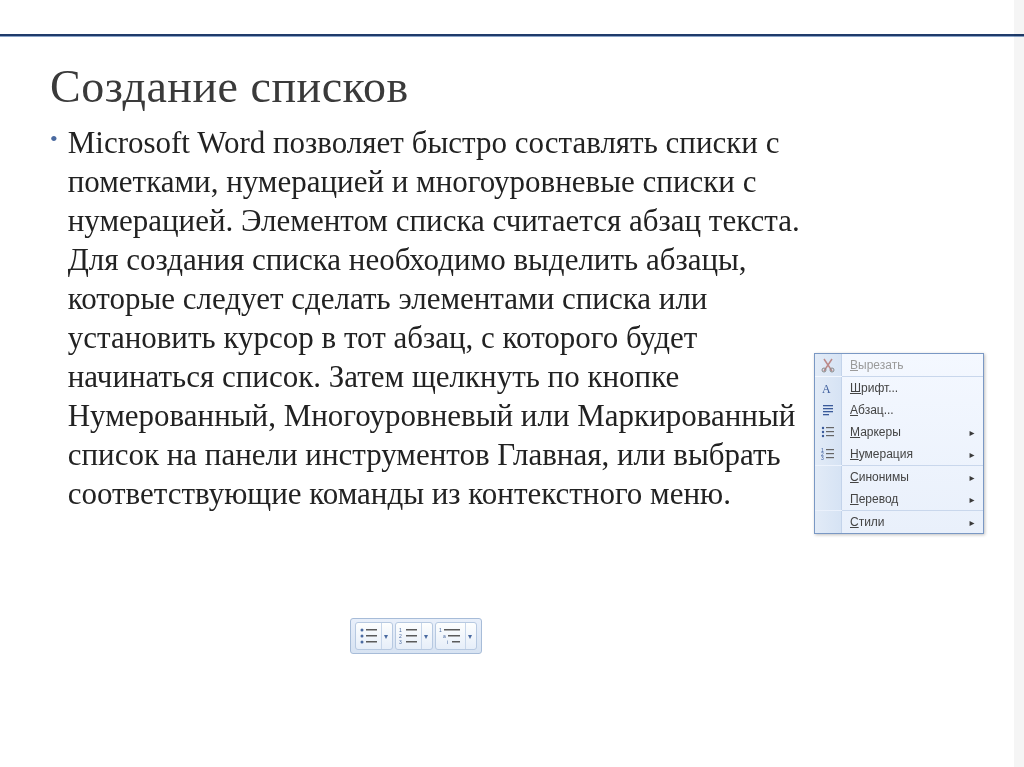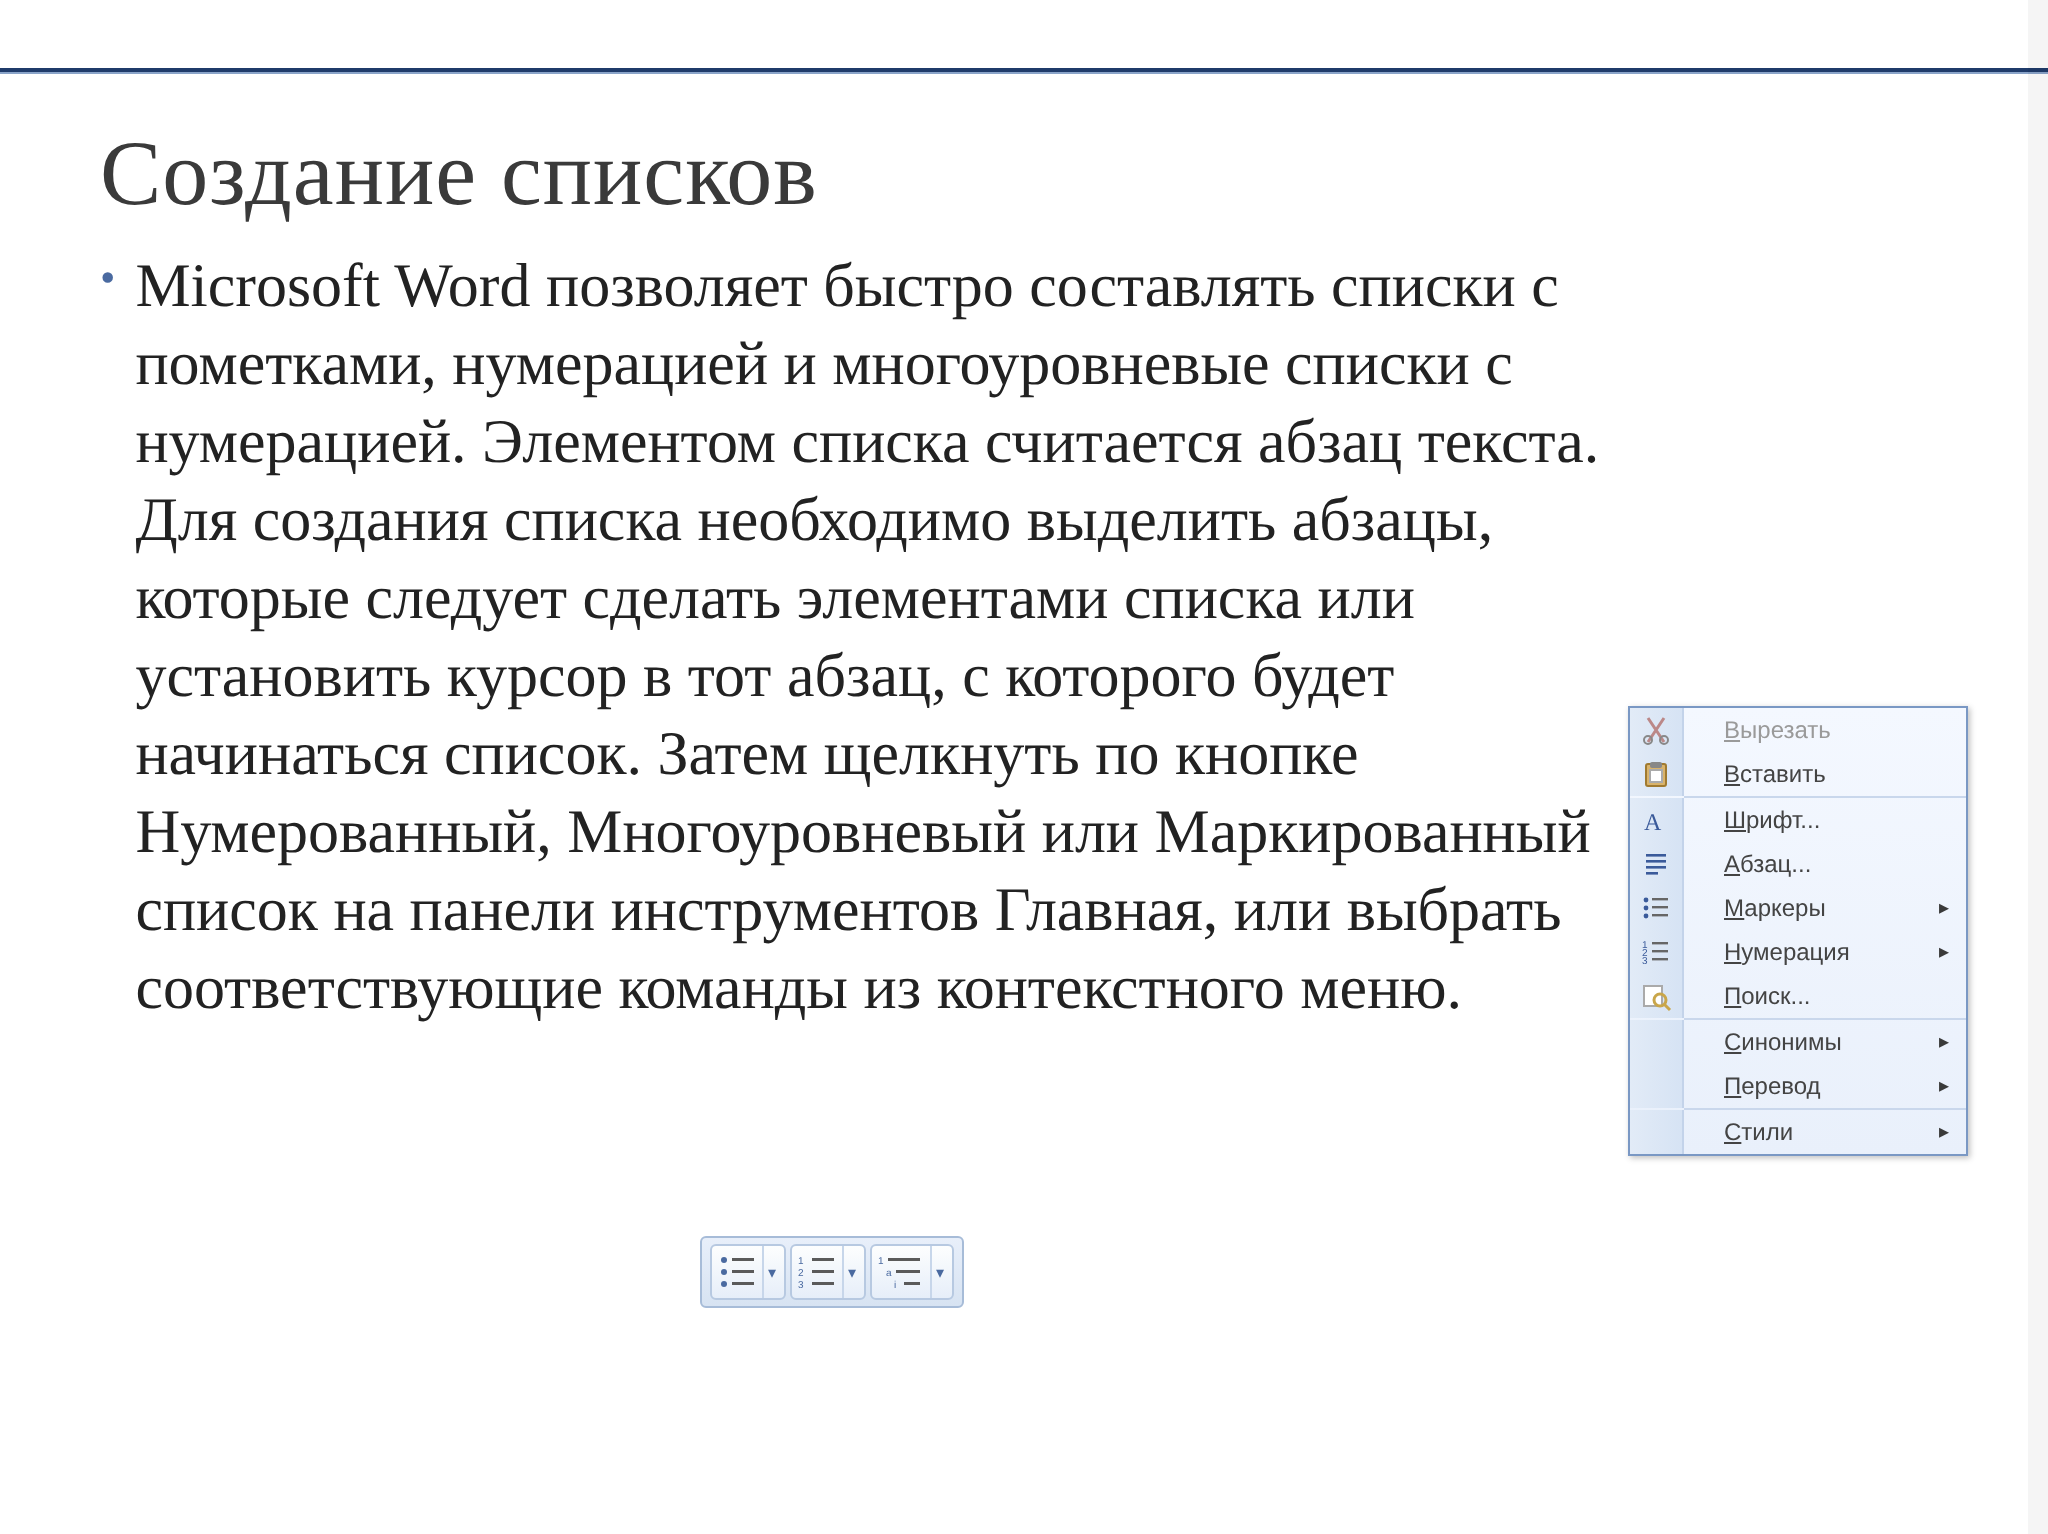--- a/index.html
+++ b/index.html
@@ -80,21 +80,21 @@
     width: 26px;
     height: 22px;
     display: flex;
     align-items: center;
     justify-content: center;
     background: linear-gradient(to right, #e2ebf7, #d6e3f4);
     border-right: 1px solid #c3d3ea;
     flex: 0 0 auto;
   }
   .cm-label {
-    padding-left: 20px;
+    padding-left: 8px;
     flex: 1 1 auto;
     white-space: nowrap;
   }
   .cm-dim { color: #9a9a9a; }
   .cm-arrow {
     width: 14px;
     text-align: center;
     font-size: 10px;
     color: #3a3a3a;
     padding-right: 4px;
@@ -166,30 +166,20 @@
         <div class="cm-row">
           <div class="cm-iconcol">
             <svg width="16" height="16" viewBox="0 0 16 16">
               <path d="M4 2 L12 14 M12 2 L4 14" stroke="#b88" stroke-width="1.5" fill="none"></path>
               <circle cx="4" cy="13" r="2" fill="none" stroke="#888"></circle>
               <circle cx="12" cy="13" r="2" fill="none" stroke="#888"></circle>
             </svg>
           </div>
           <div class="cm-label cm-dim"><span class="cm-u">В</span>ырезать</div>
         </div>
-        <div class="cm-row">
-          <div class="cm-iconcol">
-            <svg width="16" height="16" viewBox="0 0 16 16">
-              <rect x="3" y="3" width="10" height="11" rx="1" fill="#d9b36b" stroke="#a07a30"></rect>
-              <rect x="5" y="2" width="6" height="3" rx="1" fill="#888"></rect>
-              <rect x="5" y="6" width="6" height="6" fill="#fff" stroke="#aaa"></rect>
-            </svg>
-          </div>
-          <div class="cm-label"><span class="cm-u">В</span>ставить</div>
-        </div>
         <div class="cm-sep"></div>
         <div class="cm-row">
           <div class="cm-iconcol">
             <svg width="16" height="16" viewBox="0 0 16 16">
               <text x="2" y="13" font-size="12" font-family="Georgia" fill="#3a5a9a">A</text>
             </svg>
           </div>
           <div class="cm-label"><span class="cm-u">Ш</span>рифт...</div>
         </div>
         <div class="cm-row">
@@ -223,30 +213,20 @@
               <text x="1" y="6" font-size="5" fill="#3a5a9a">1</text>
               <rect x="6" y="3" width="8" height="1.2" fill="#666"></rect>
               <text x="1" y="10" font-size="5" fill="#3a5a9a">2</text>
               <rect x="6" y="7" width="8" height="1.2" fill="#666"></rect>
               <text x="1" y="14" font-size="5" fill="#3a5a9a">3</text>
               <rect x="6" y="11" width="8" height="1.2" fill="#666"></rect>
             </svg>
           </div>
           <div class="cm-label"><span class="cm-u">Н</span>умерация</div>
           <div class="cm-arrow">▸</div>
-        </div>
-        <div class="cm-row">
-          <div class="cm-iconcol">
-            <svg width="16" height="16" viewBox="0 0 16 16">
-              <rect x="2" y="3" width="9" height="10" fill="#fff" stroke="#aaa"></rect>
-              <circle cx="10" cy="10" r="3" fill="none" stroke="#c9a64a" stroke-width="1.5"></circle>
-              <line x1="12" y1="12" x2="15" y2="15" stroke="#c9a64a" stroke-width="1.5"></line>
-            </svg>
-          </div>
-          <div class="cm-label"><span class="cm-u">П</span>оиск...</div>
         </div>
         <div class="cm-sep"></div>
         <div class="cm-row">
           <div class="cm-iconcol">
             <svg width="16" height="16"></svg>
           </div>
           <div class="cm-label"><span class="cm-u">С</span>инонимы</div>
           <div class="cm-arrow">▸</div>
         </div>
         <div class="cm-row">

